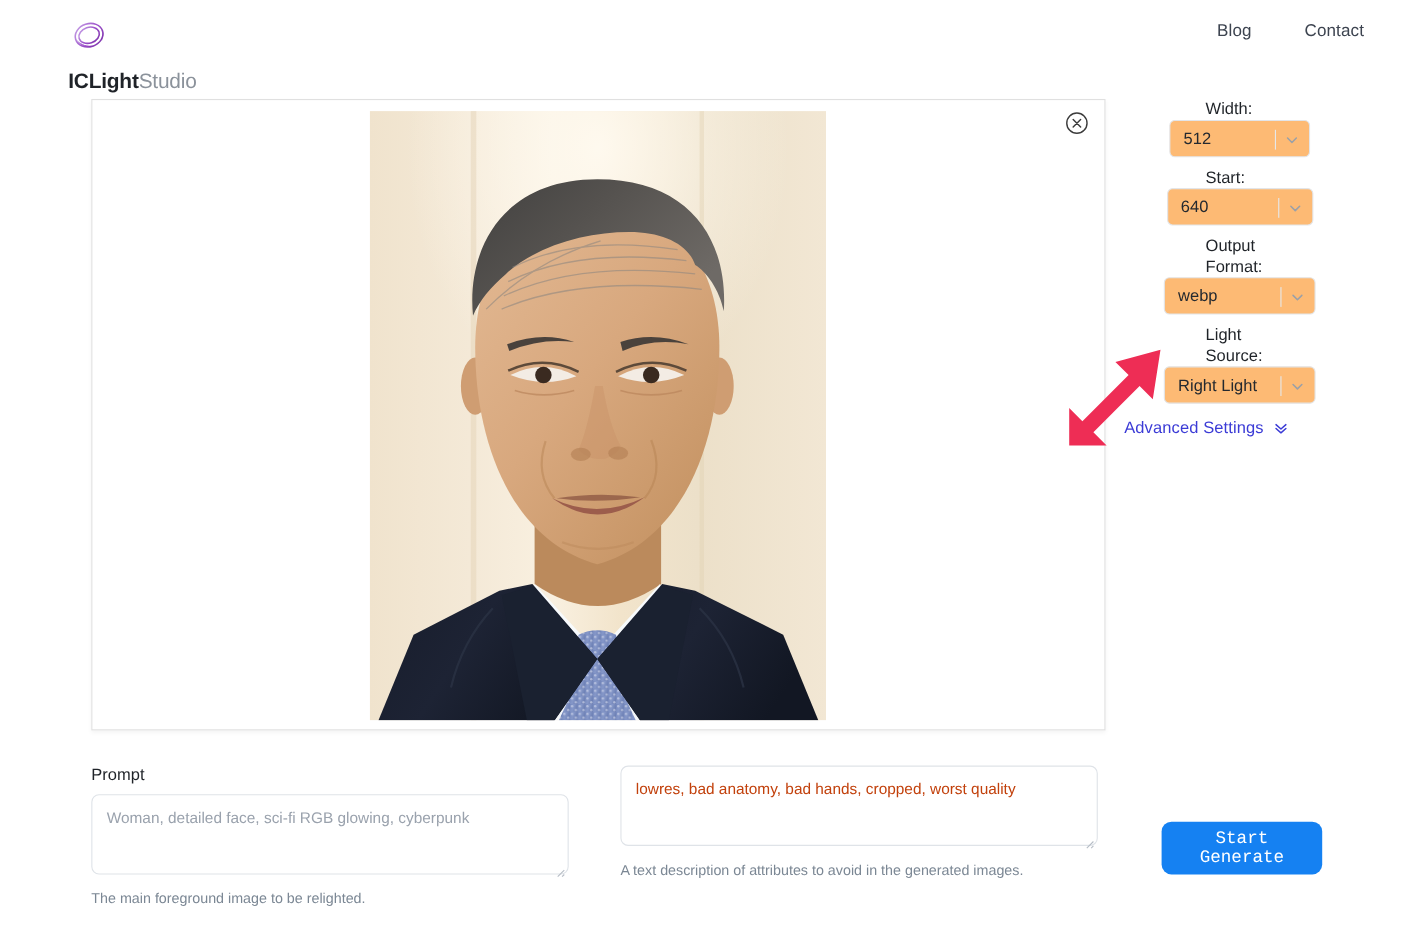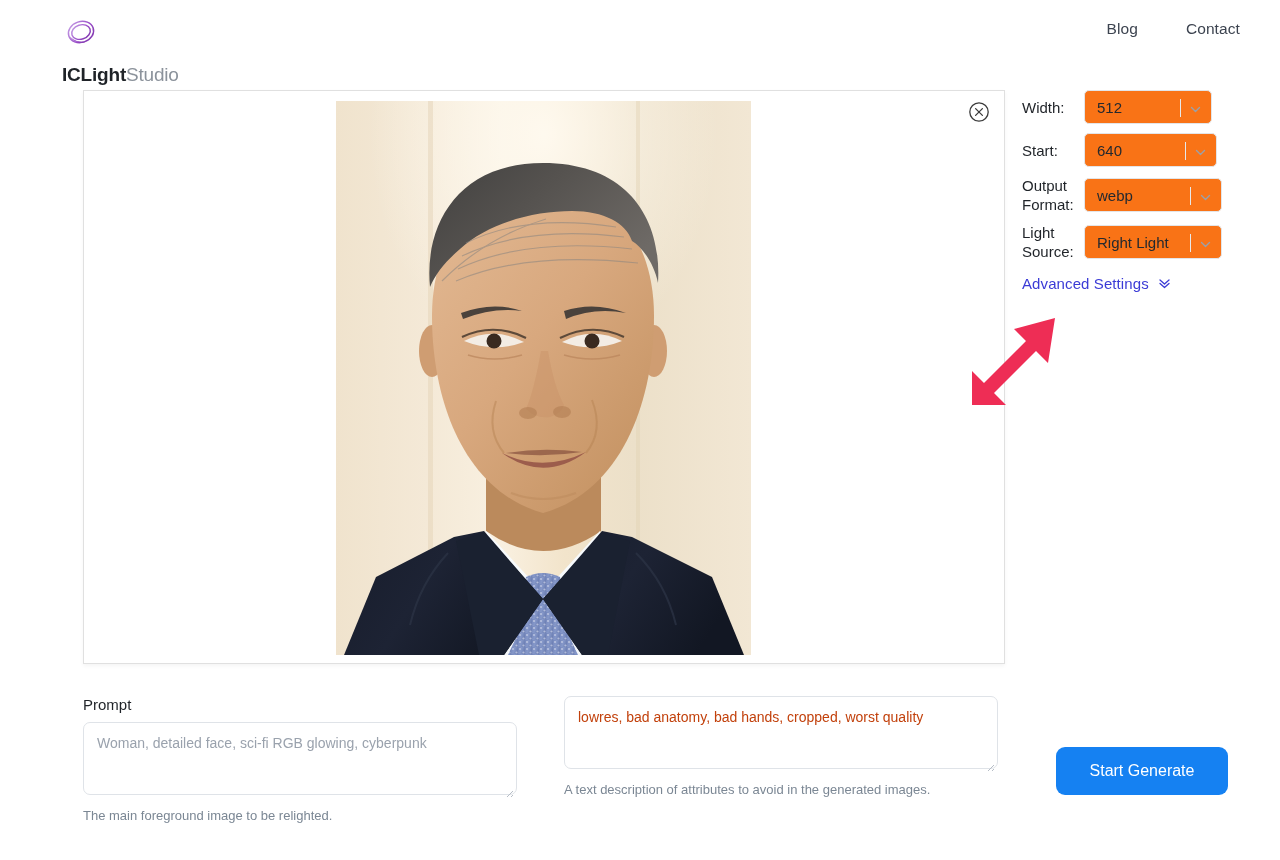--- a/index.html
+++ b/index.html
@@ -56,30 +56,30 @@
     overflow: hidden;
   }
   .photo-svg { display: block; width: 415px; height: 554px; }
 
   
   .settings {
     position: absolute; left: 1022px; top: 90px;
     width: 210px;
   }
   .setting-row {
-    display: flex; align-items: center; margin-bottom: 9px;
+    display: flex; align-items: center; margin-bottom: 9px; flex-direction: column;
   }
   .setting-label {
     font-size: 15px; color: #1f2328; width: 62px;
     line-height: 19px; flex: none;
   }
   .select-box {
     position: relative; height: 34px;
     border: 1px solid #e3e5e8; border-radius: 5px;
-    background: #f97316;
+    background: #fdba74;
     display: flex; align-items: center;
     cursor: pointer;
   }
   .select-value {
     font-size: 15px; color: #24292f;
     padding-left: 12px; padding-right: 8px;
     white-space: nowrap;
   }
   .select-divider {
     position: absolute; right: 30px; top: 8px;
@@ -135,24 +135,24 @@
     position: absolute; right: 3px; bottom: 3px;
     width: 12px; height: 12px; pointer-events: none;
   }
   .helper-text {
     margin-top: 9px; font-size: 13px; color: #7b8794;
   }
 
   
   .generate-btn {
     position: absolute; left: 1056px; top: 747px;
-    width: 172px; height: 48px;
+    width: 146px; height: 48px;
     background: #1581f2; border: none; border-radius: 9px;
     color: #ffffff; font-size: 16px;
-    font-family: Liberation Sans, sans-serif;
+    font-family: Liberation Mono, monospace;
     cursor: pointer;
   }
 </style>
 </head>
 <body>
 
 <div class="header">
   <div class="brand">
     <span>
       <svg class="logo-mark" viewBox="0 0 40 40">

